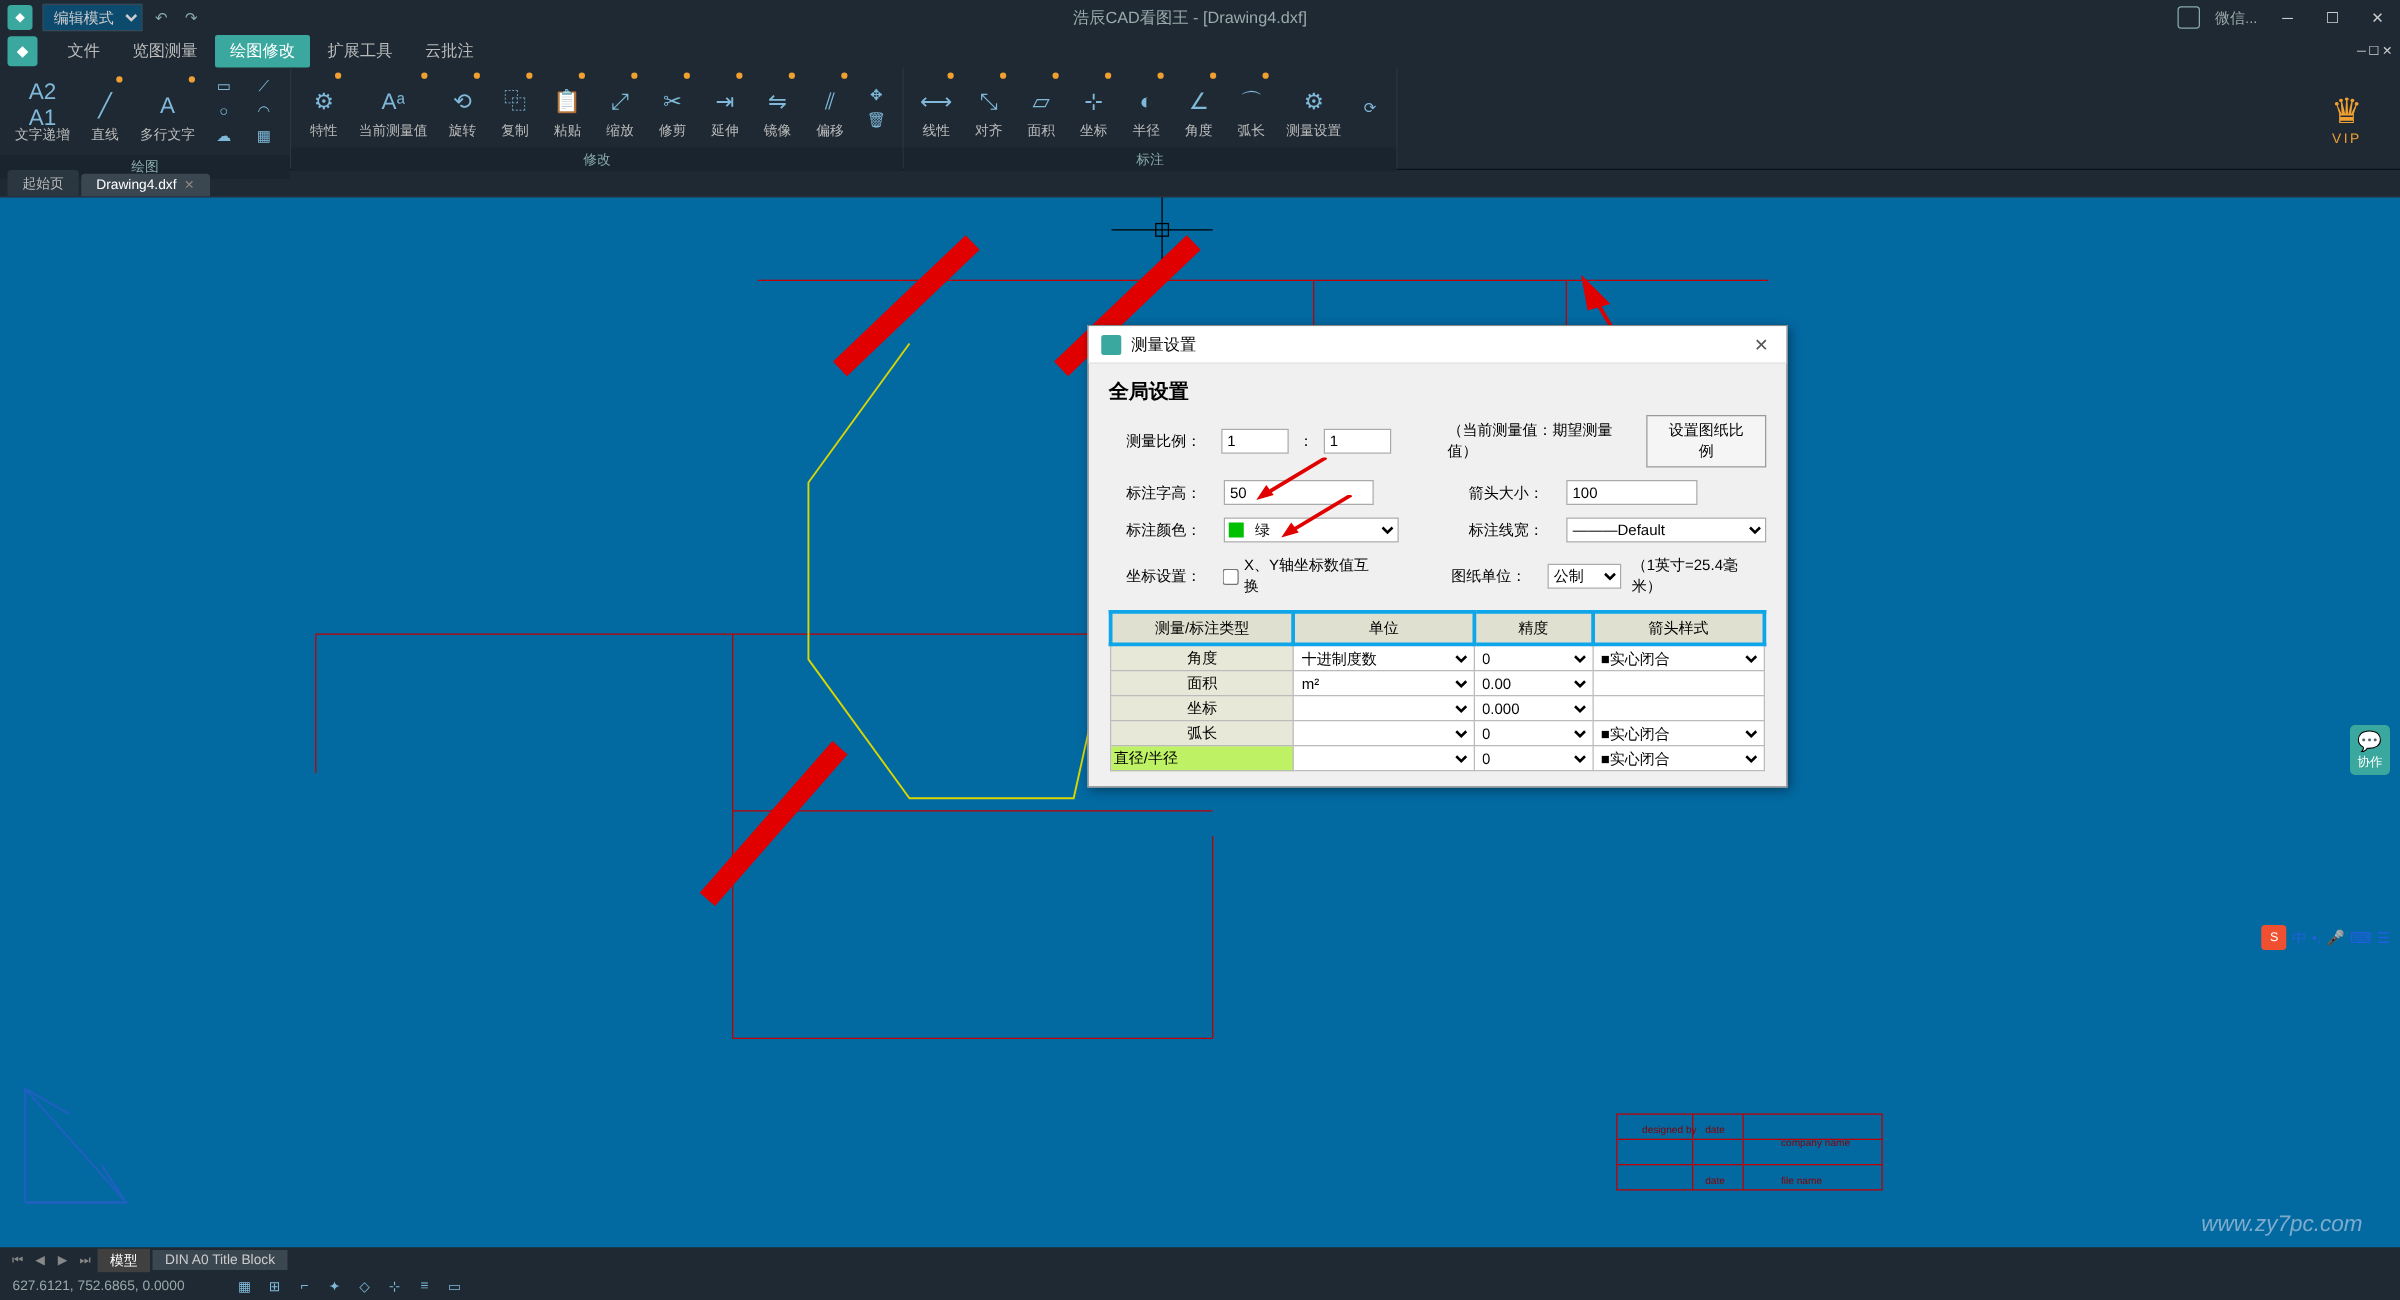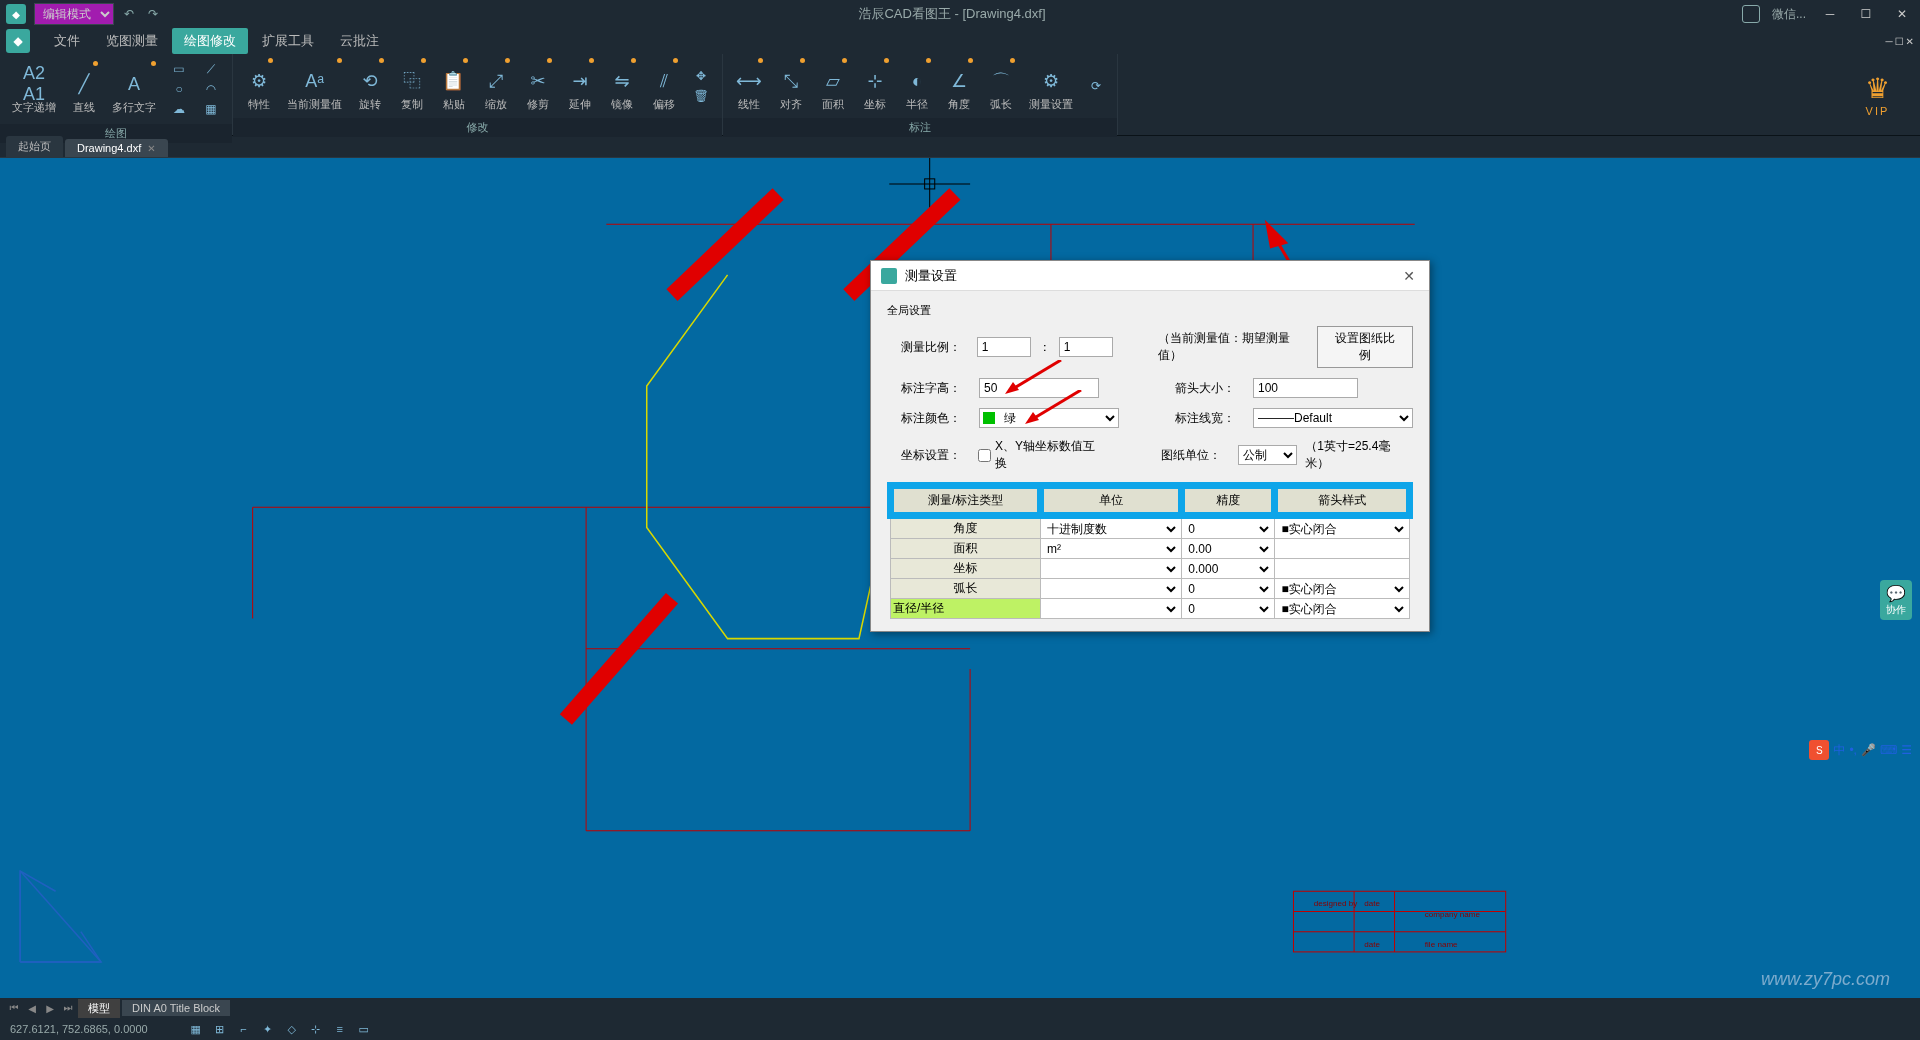--- a/index.html
+++ b/index.html
@@ -1,20 +1,20 @@
 <!DOCTYPE html>
 <html><head>
 <meta charset="utf-8">
 <style>
 * { margin: 0; padding: 0; box-sizing: border-box; font-family: "Microsoft YaHei", sans-serif; }
 body { background: #1e2933; width: 1920px; height: 1040px; overflow: hidden; font-size: 12px; color: #ccc; position: relative; }
 
 .titlebar { height: 28px; background: #1e2933; display: flex; align-items: center; padding: 0 6px; }
 .titlebar .logo { width: 20px; height: 20px; background: #3aa89e; border-radius: 3px; margin-right: 8px; display:flex; align-items:center; justify-content:center; color:#fff; font-size:10px;}
-.titlebar .mode-select { background: #a21caf; color: #ccc; border: 1px solid #3a4650; height: 22px; width: 80px; font-size: 12px; padding: 0 4px;}
+.titlebar .mode-select { background: #0c4a6e; color: #ccc; border: 1px solid #3a4650; height: 22px; width: 80px; font-size: 12px; padding: 0 4px;}
 .titlebar .tb-icons { display:flex; gap:10px; margin-left:10px;}
 .titlebar .tb-icon { width:14px; height:14px; color:#8aa;}
 .titlebar .title { flex: 1; text-align: center; color: #9aa; font-size: 13px; }
 .titlebar .right-controls { display: flex; gap: 12px; align-items:center; }
 .titlebar .wechat { color:#9aa; font-size:12px;}
 .titlebar .win-btn { width: 24px; height: 20px; display: flex; align-items: center; justify-content: center; color: #ccc; }
 
 .menubar { height: 26px; background: #1e2933; display: flex; align-items: center; padding: 0 6px; gap: 2px;}
 .menubar .logo2 { width:24px; height:24px; background:#3aa89e; border-radius:3px; margin-right:10px; display:flex;align-items:center;justify-content:center;}
 .menubar .menu-item { padding: 4px 12px; color: #bbb; font-size: 13px; border-radius:2px;}
@@ -42,29 +42,29 @@
 
 .canvas-area { position: absolute; top: 158px; left: 0; right: 0; bottom: 42px; background: #0369a1; }
 .canvas-area svg { width:100%; height:100%;}
 
 .dialog { position: absolute; left: 870px; top: 260px; width: 560px; background: #f0f0f0; border: 1px solid #888; box-shadow: 2px 2px 8px rgba(0,0,0,0.4); font-size: 12px; color: #000;}
 .dialog-title { height: 30px; background: #fff; display: flex; align-items: center; padding: 0 10px; border-bottom:1px solid #ddd;}
 .dialog-title .dlogo { width:16px; height:16px; background:#3aa89e; border-radius:2px; margin-right:8px;}
 .dialog-title .dtitle { flex:1; font-size:13px;}
 .dialog-title .dclose { width:20px; height:20px; display:flex; align-items:center; justify-content:center; font-size:14px; color:#555;}
 .dialog-body { padding: 12px 16px; }
-.section-label { font-size:11px; margin-bottom:8px;}
+.section-label { font-size:16px; margin-bottom:8px;font-weight:bold;}
 .form-row { display:flex; align-items:center; margin-bottom:10px; gap:8px;}
 .form-label { width:70px; text-align:left;}
 .form-input { border:1px solid #aaa; background:#fff; height:20px; padding:0 4px; font-size:12px;}
 .form-select { border:1px solid #aaa; background:#fff; height:20px; font-size:12px;}
 .btn { border:1px solid #999; background:#f5f5f5; padding:3px 12px; font-size:12px;}
 .btn.primary { border:1px solid #2060c0;}
 .table-settings { width:100%; border-collapse:collapse; margin-top:4px;}
-.table-settings th { background:#e0e0d0; border:7px solid #0ea5e9; padding:3px 4px; font-weight:normal; font-size:12px;}
+.table-settings th { background:#e0e0d0; border:3px solid #0ea5e9; padding:3px 4px; font-weight:normal; font-size:12px;}
 .table-settings td { background:#fff; border:1px solid #bbb; padding:1px 2px; font-size:12px;}
 .table-settings select { width:100%; border:none; background:transparent; font-size:12px;}
 .dialog-footer { display:flex; justify-content:flex-end; gap:10px; padding:10px 16px;}
 .color-swatch { display:inline-block; width:12px; height:12px; background:#00c000; vertical-align:middle; margin-right:4px;}
 .checkbox-label { display:flex; align-items:center; gap:4px;}
 
 .bottom-tabs { position:absolute; bottom:22px; left:0; right:0; height:20px; background:#1e2933; display:flex; align-items:center; padding:0 6px; gap:2px;}
 .bottom-tabs .navbtn { width:16px; height:16px; color:#888; display:flex;align-items:center;justify-content:center; font-size:10px;}
 .bottom-tab { padding:2px 10px; background:#3a4650; color:#ccc; font-size:11px;}
 .bottom-tab.active { background:#404040; color:#fff;}

